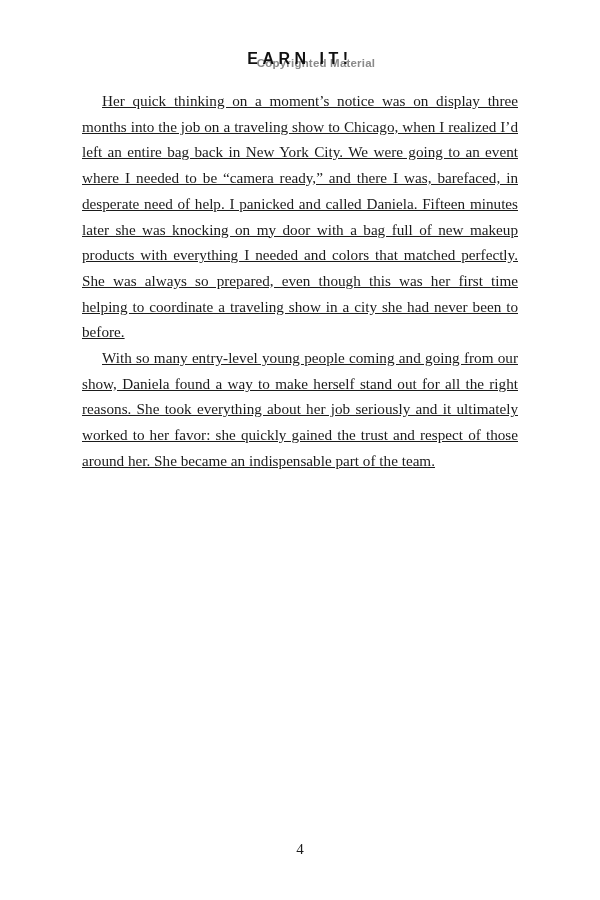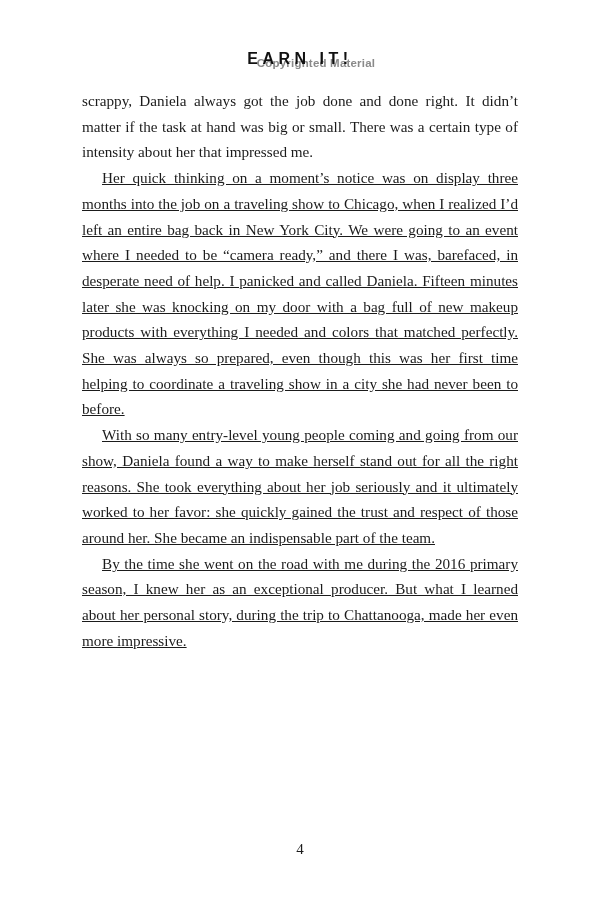--- a/index.html
+++ b/index.html
@@ -63,23 +63,21 @@
 </head>
 <body>
 
 <div class="page">
 
   <div class="notice notice-top">Copyrighted Material</div>
 
   <div class="running-header">EARN IT!</div>
 
   <div class="body-text">
-    <p>scrappy, Daniela always got the job done and done right. It didn’t matter if the task at hand was big or small. There was a certain type of intensity about her that impressed me.</p>
     <p class="indent">Her quick thinking on a moment’s notice was on display three months into the job on a traveling show to Chicago, when I realized I’d left an entire bag back in New York City. We were going to an event where I needed to be “camera ready,” and there I was, barefaced, in desperate need of help. I panicked and called Daniela. Fifteen minutes later she was knocking on my door with a bag full of new makeup products with everything I needed and colors that matched perfectly. She was always so prepared, even though this was her first time helping to coordinate a traveling show in a city she had never been to before.</p>
     <p class="indent">With so many entry-level young people coming and going from our show, Daniela found a way to make herself stand out for all the right reasons. She took everything about her job seriously and it ultimately worked to her favor: she quickly gained the trust and respect of those around her. She became an indispensable part of the team.</p>
-    <p class="indent">By the time she went on the road with me during the 2016 primary season, I knew her as an exceptional producer. But what I learned about her personal story, during the trip to Chattanooga, made her even more impressive.</p>
   </div>
 
   <div class="page-number">4</div>
 
   <div class="notice notice-bottom">Copyrighted Material</div>
 
 </div>
 
 </body></html>

